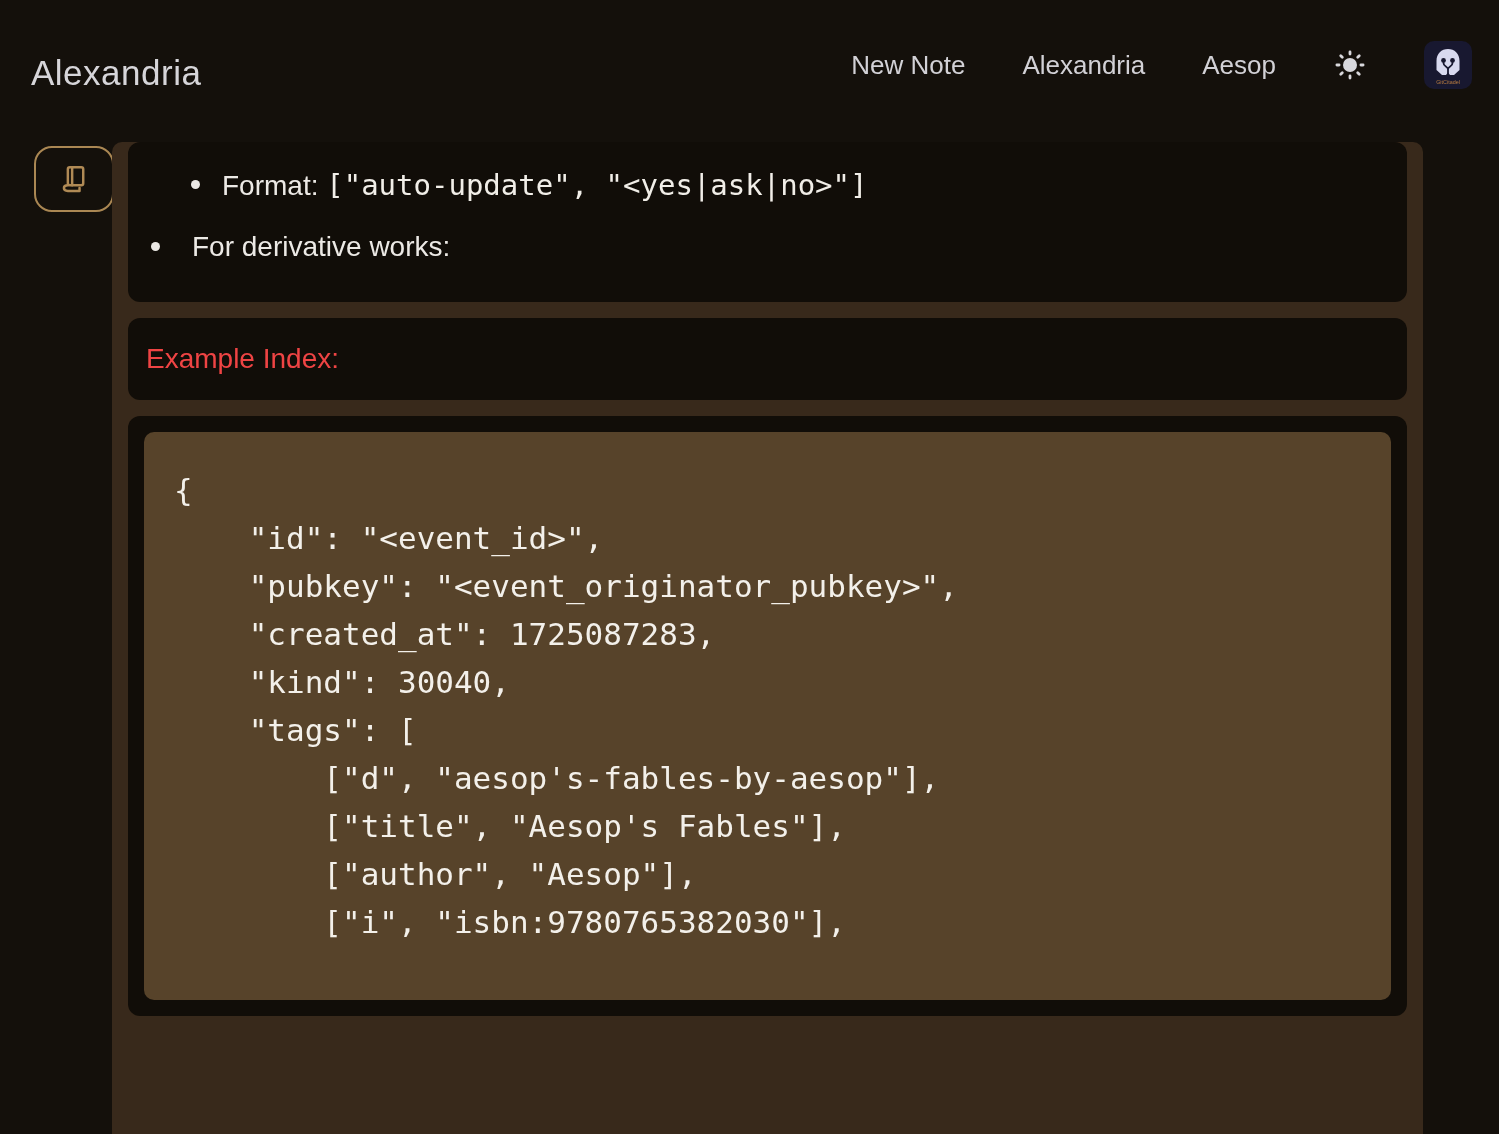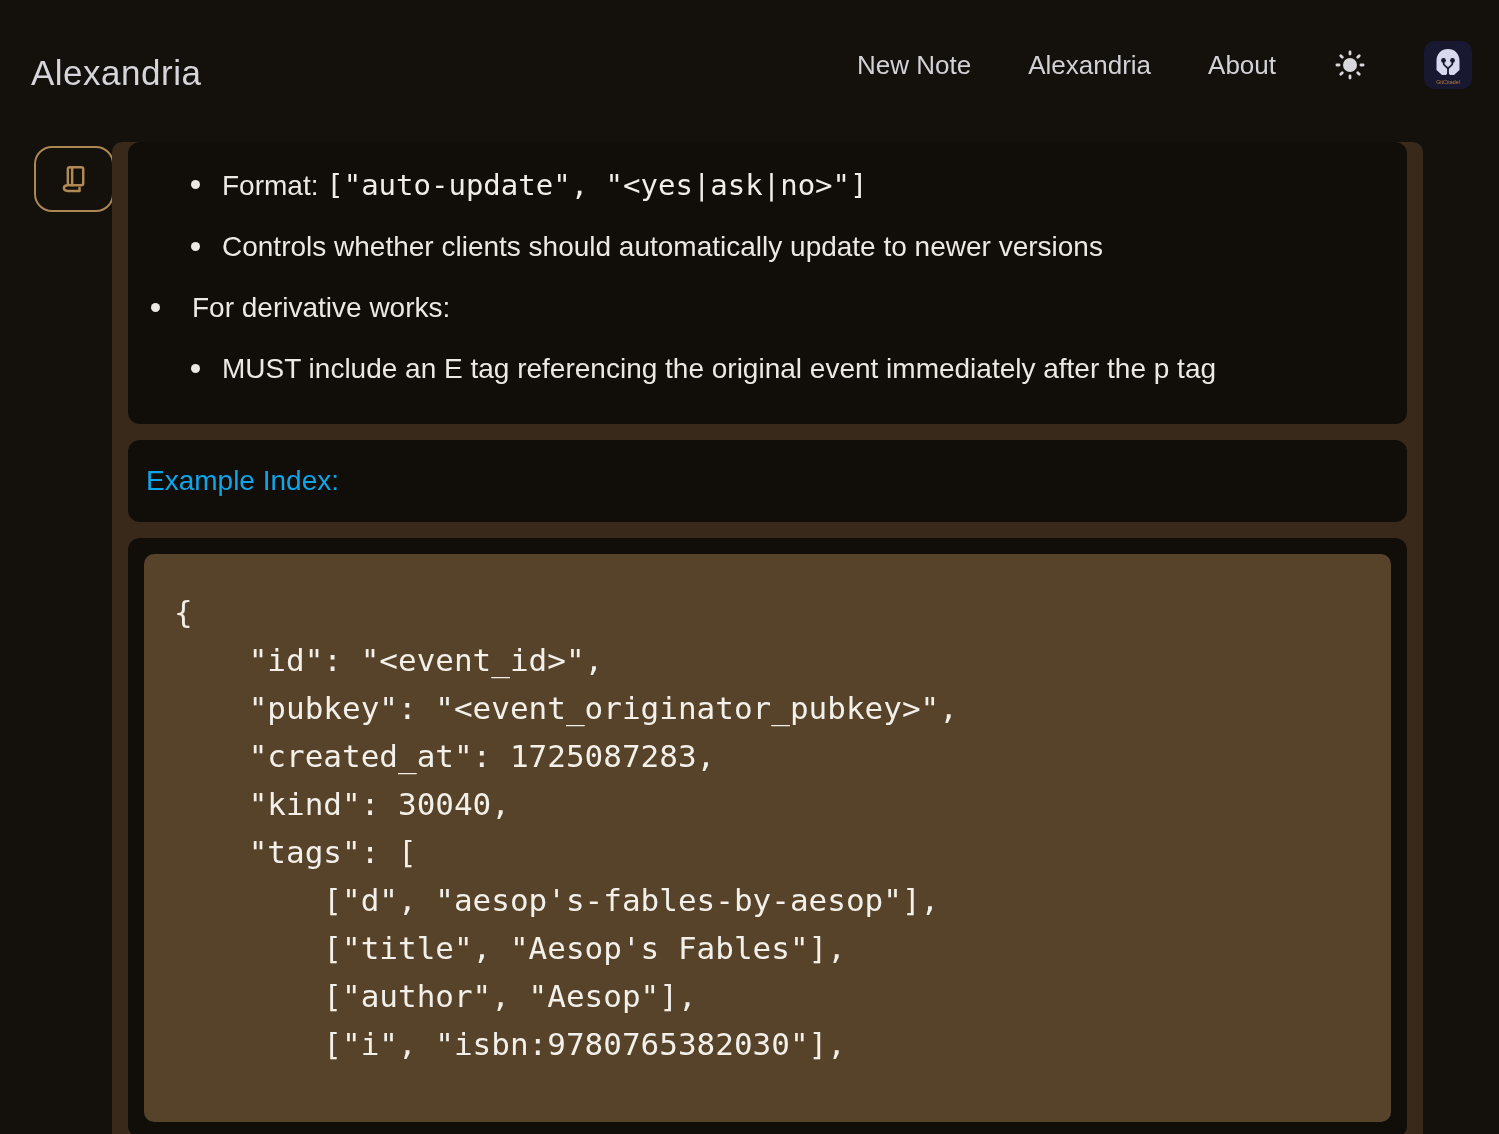--- a/index.html
+++ b/index.html
@@ -71,21 +71,21 @@
   .li-l2 { padding-left:94px; }
   .li-l2::before { left:63px; }
 
   .inline-code {
     font-family:"DejaVu Sans Mono", monospace;
     font-size:29px;
     color:#f1eee8;
     white-space:pre;
   }
 
-  .example-label { font-size:28px; color:#0ea5e9; }
+  .example-label { font-size:28px; color:#ef4444; }
 
   .codeblock {
     background:#57432a;
     border-radius:10px;
     height:100%;
     padding:34px 30px;
     margin:0;
     font-family:"DejaVu Sans Mono", monospace;
     font-size:31px; line-height:48px;
     color:#f3f0ea;
@@ -97,21 +97,21 @@
 </style>
 </head>
 <body>
 
 <div class="header">
   <div class="app-title">Alexandria</div>
 
   <div class="nav">
     <div class="nav-item">New Note</div>
     <div class="nav-item">Alexandria</div>
-    <div class="nav-item">About</div>
+    <div class="nav-item">Aesop</div>
 
     <div class="theme-toggle">
       <span>
         <svg width="32" height="32" viewBox="0 0 32 32">
           <g fill="#d8d8dc">
             <circle cx="16" cy="16" r="7"></circle>
             <rect x="14.6" y="1.5" width="2.8" height="5" rx="1.4"></rect>
             <rect x="14.6" y="25.5" width="2.8" height="5" rx="1.4"></rect>
             <rect x="1.5" y="14.6" width="5" height="2.8" rx="1.4"></rect>
             <rect x="25.5" y="14.6" width="5" height="2.8" rx="1.4"></rect>
@@ -144,23 +144,21 @@
       <line x1="11.5" y1="3.5" x2="11.5" y2="18"></line>
       <path d="M8 18 C6 18 4.8 19 4.8 20.4 C4.8 21.8 6 22.7 8 22.7 L17.5 22.7 L17.5 20.2"></path>
     </svg>
   </span>
 </div>
 
 <div class="main-wrap">
 
   <div class="card card-bullets">
     <div class="li li-l2"><span>Format: </span><span class="inline-code">["auto-update", "&lt;yes|ask|no&gt;"]</span></div>
-    <div class="li li-l2">Controls whether clients should automatically update to newer versions</div>
     <div class="li li-l1">For derivative works:</div>
-    <div class="li li-l2">MUST include an E tag referencing the original event immediately after the p tag</div>
   </div>
 
   <div class="card card-label">
     <div class="example-label">Example Index:</div>
   </div>
 
   <div class="card card-code">
     <pre class="codeblock">{
     "id": "&lt;event_id&gt;",
     "pubkey": "&lt;event_originator_pubkey&gt;",

